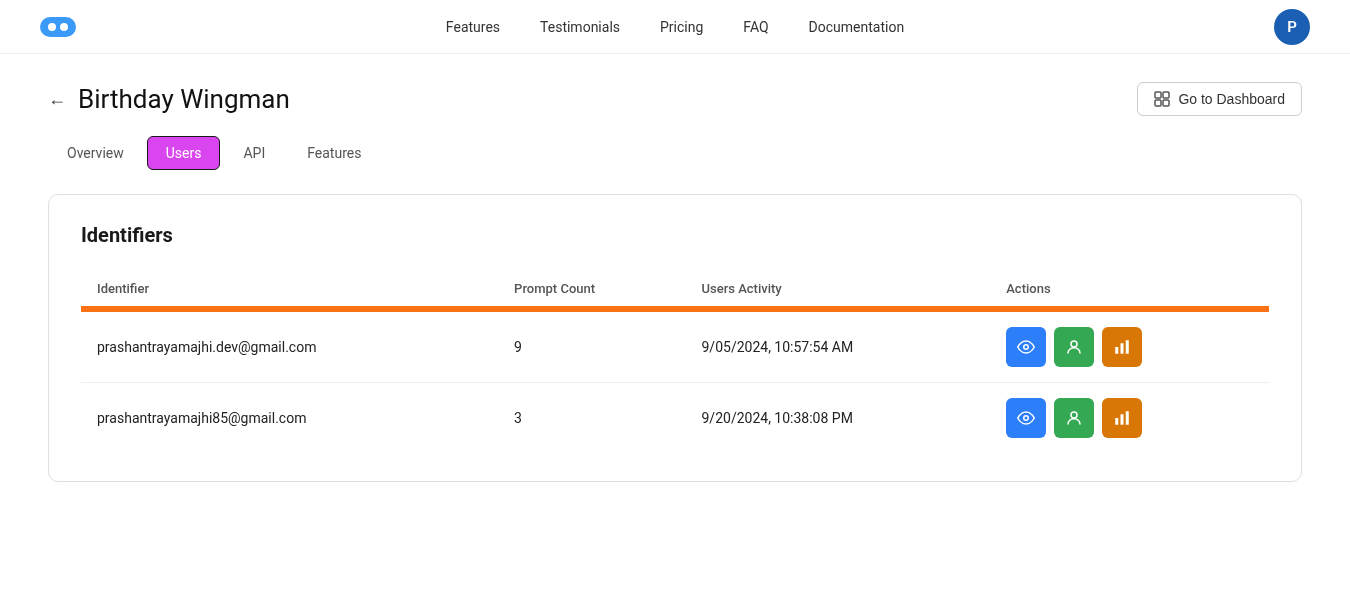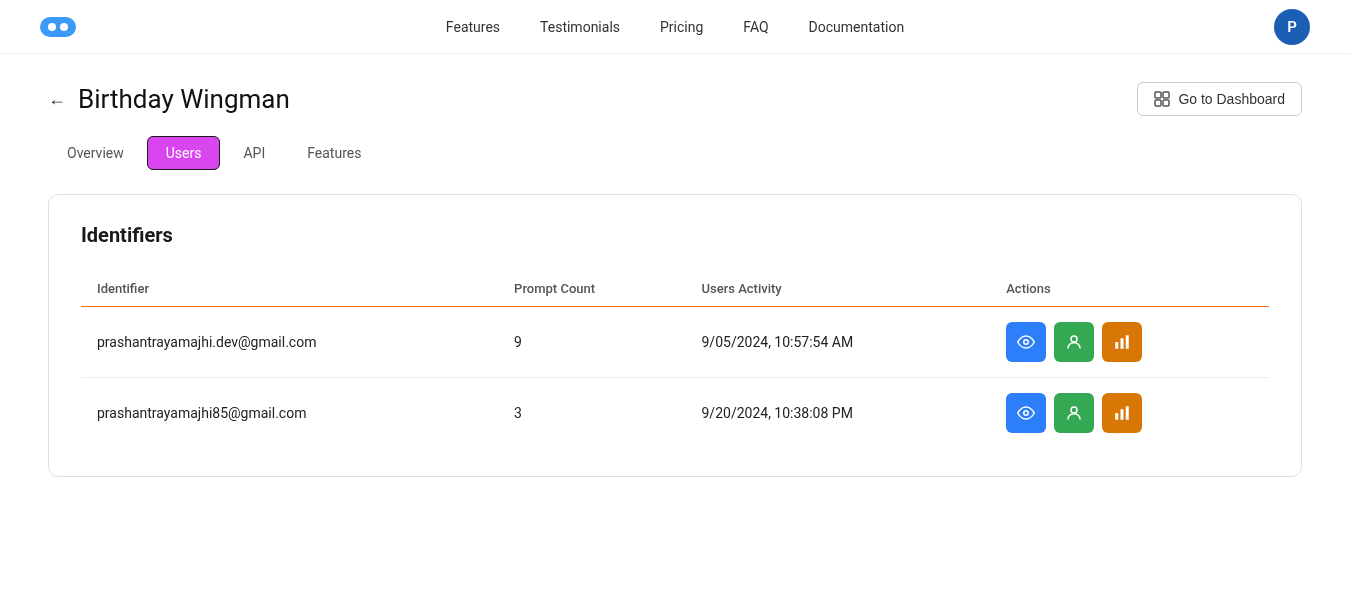--- a/index.html
+++ b/index.html
@@ -146,21 +146,21 @@
       font-weight: 700;
       margin-bottom: 24px;
     }
 
     
     .table {
       width: 100%;
       border-collapse: collapse;
     }
     .table thead tr {
-      border-bottom: 1px solid #f97316;
+      border-bottom: 6px solid #f97316;
     }
     .table th {
       text-align: left;
       padding: 10px 16px;
       font-weight: 500;
       color: #555;
       font-size: 13px;
     }
     .table tbody tr {
       border-bottom: 1px solid #eee;

